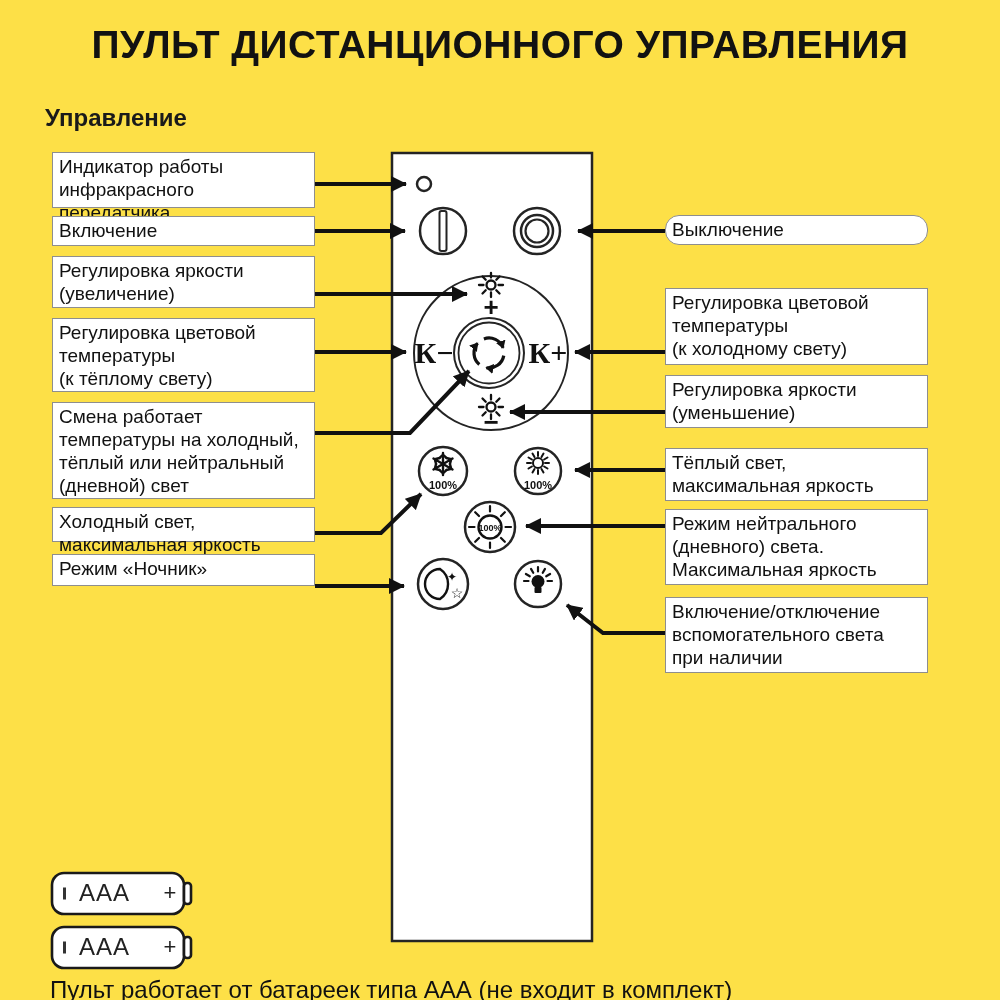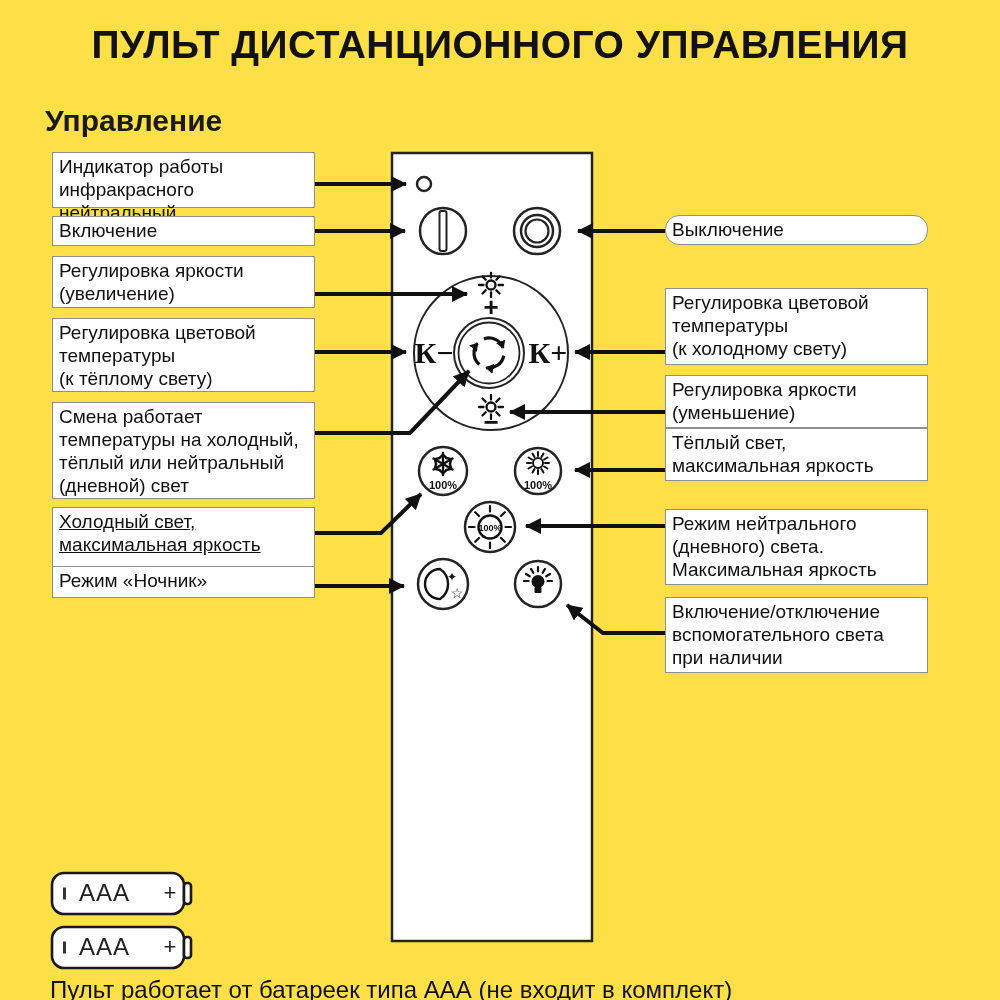--- a/index.html
+++ b/index.html
@@ -1,20 +1,20 @@
 <!DOCTYPE html>
 <html><head>
 <meta charset="utf-8">
 <style>
   html,body{margin:0;padding:0;background:#fff;}
   #canvas{position:relative;width:1000px;height:1000px;background:#fde047;overflow:hidden;
           font-family:"Liberation Sans",sans-serif;color:#111;}
   .title{position:absolute;left:0;top:22px;width:1000px;text-align:center;
          font-weight:bold;font-size:39px;line-height:45px;letter-spacing:0.5px;color:#121212;}
-  .section-heading{position:absolute;left:45px;top:104px;font-weight:bold;font-size:30px;color:#1a1a1a;}
+  .section-heading{position:absolute;left:45px;top:104px;font-weight:bold;font-size:24px;color:#1a1a1a;}
   .co{position:absolute;width:263px;box-sizing:border-box;border:1px solid #8e8e8e;background:#fff;
       font-size:19px;line-height:23px;padding:2px 6px;white-space:pre-line;color:#111;}
   .co-left{left:52px;}
   .co-right{left:665px;}
   svg{position:absolute;left:0;top:0;}
   .footer-note{position:absolute;left:50px;top:976px;font-size:24px;color:#111;}
   svg text{font-family:"Liberation Sans",sans-serif;}
   .serifK{font-family:"Liberation Serif",serif;font-weight:bold;font-size:30px;}
   .pct{font-weight:bold;font-size:11px;}
 </style>
@@ -22,42 +22,42 @@
 <body>
 
 <div id="canvas">
 
   <div class="title">
     <div>ПУЛЬТ ДИСТАНЦИОННОГО УПРАВЛЕНИЯ</div>
   </div>
   <div class="section-heading">Управление</div>
 
   <div class="co co-left" style="top:152px;height:56px;">Индикатор работы
-инфракрасного нейтральный</div>
+инфракрасного передатчика</div>
   <div class="co co-left" style="top:216px;height:30px;">Включение</div>
   <div class="co co-left" style="top:256px;height:52px;">Регулировка яркости
 (увеличение)</div>
   <div class="co co-left" style="top:318px;height:74px;">Регулировка цветовой
 температуры
 (к тёплому свету)</div>
   <div class="co co-left" style="top:402px;height:97px;">Смена работает
 температуры на холодный,
 тёплый или нейтральный
 (дневной) свет</div>
-  <div class="co co-left" style="top:507px;height:60px;text-decoration:underline;">Холодный свет,
+  <div class="co co-left" style="top:507px;height:35px;">Холодный свет,
 максимальная яркость</div>
-  <div class="co co-left" style="top:566px;height:32px;">Режим «Ночник»</div>
+  <div class="co co-left" style="top:554px;height:32px;">Режим «Ночник»</div>
 
   <div class="co co-right" style="top:215px;height:30px;border-radius:14px;">Выключение</div>
   <div class="co co-right" style="top:288px;height:77px;">Регулировка цветовой
 температуры
 (к холодному свету)</div>
   <div class="co co-right" style="top:375px;height:53px;">Регулировка яркости
 (уменьшение)</div>
-  <div class="co co-right" style="top:428px;height:53px;">Тёплый свет,
+  <div class="co co-right" style="top:448px;height:53px;">Тёплый свет,
 максимальная яркость</div>
   <div class="co co-right" style="top:597px;height:76px;">Включение/отключение
 вспомогательного света
 при наличии</div>
   <div class="co co-right" style="top:509px;height:76px;">Режим нейтрального
 (дневного) света.
 Максимальная яркость</div>
 
   <svg width="1000" height="1000" viewBox="0 0 1000 1000">
     <defs>

